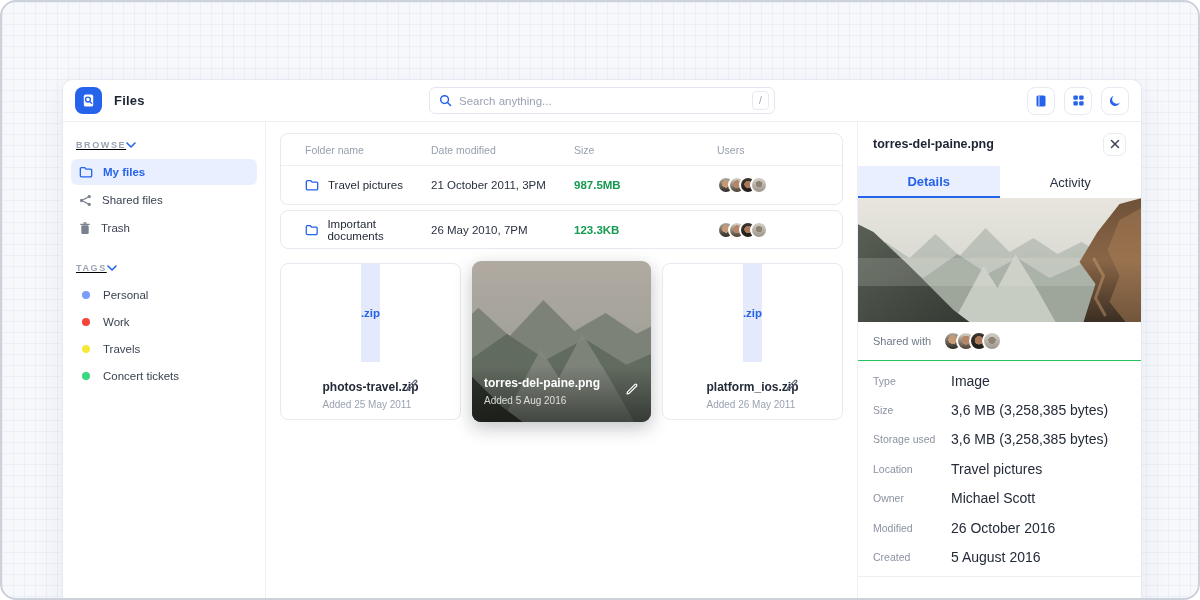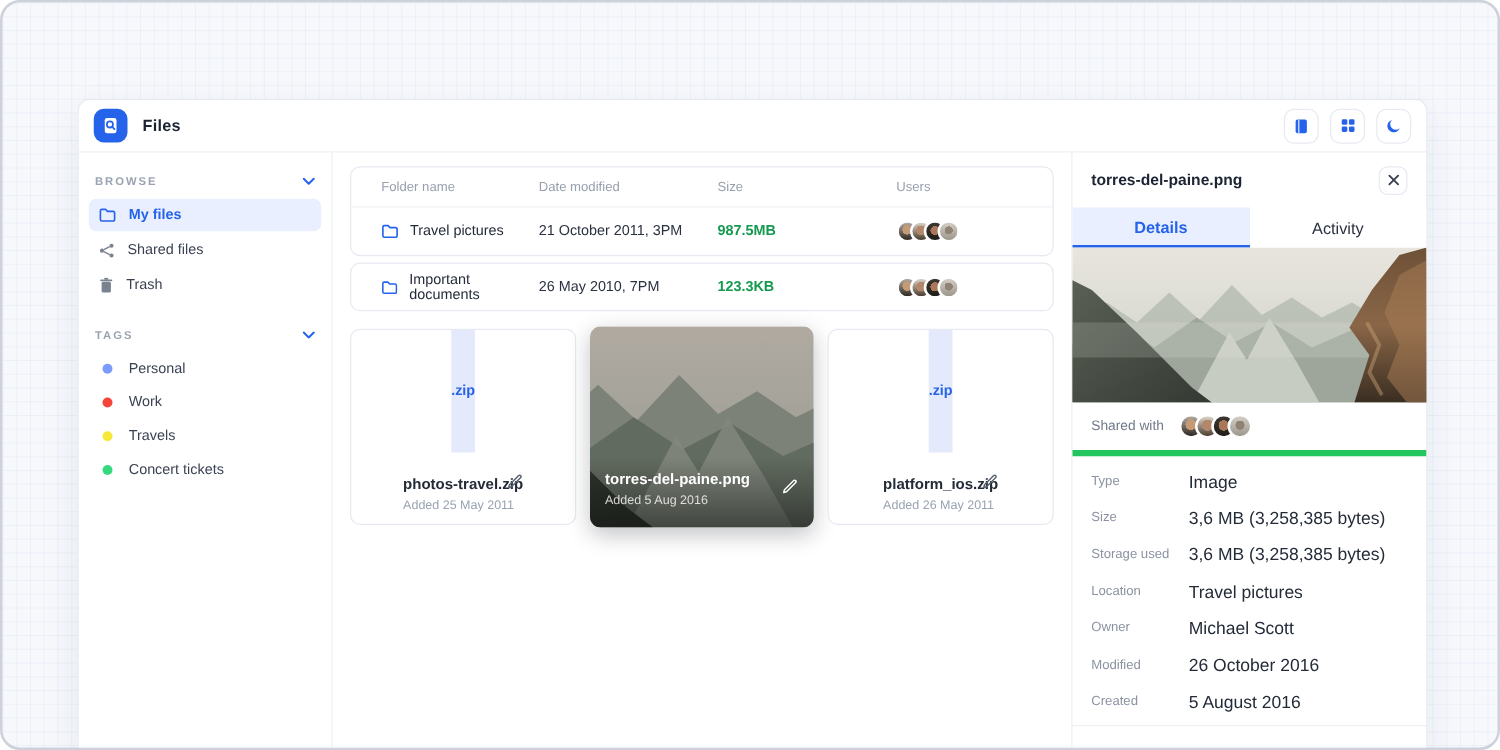--- a/index.html
+++ b/index.html
@@ -29,21 +29,21 @@
     display:flex; align-items:center; padding:0 5px 0 9px; gap:7px;
   }
   .search input { border:none; outline:none; flex:1; font-size:11.5px; color:#3a4252; font-family:inherit; background:transparent; }
   .search input::placeholder { color:#9aa3b2; }
   .slash-badge { width:17px; height:19px; border:1px solid #e6e9f0; border-radius:4px; color:#9aa3b2; font-size:10px; display:flex; align-items:center; justify-content:center; }
   .header-actions { margin-left:auto; display:flex; gap:9px; }
   .icon-btn { width:28px; height:28px; border:1px solid #e7eaf2; border-radius:8px; background:#fff; display:flex; align-items:center; justify-content:center; cursor:pointer; }
   
   .app-body { flex:1; display:flex; min-height:0; }
   .sidebar { width:203px; flex:0 0 203px; border-right:1px solid #edeff4; padding:10px 8px; }
-  .side-section-head { display:flex; align-items:center; justify-content:space-between; padding:8px 5px 9px 5px; }
+  .side-section-head { display:flex; align-items:center; justify-content:flex-start; padding:8px 5px 9px 5px;text-decoration:underline; }
   .side-section-label { font-size:9px; font-weight:700; letter-spacing:1.6px; color:#9aa3b2; }
   .side-item { height:26px; display:flex; align-items:center; gap:10px; padding:0 8px; font-size:11.5px; color:#3a4252; border-radius:6px; margin-bottom:2px; cursor:pointer; }
   .side-item.active { background:#e9effe; color:#2563eb; font-weight:700; }
   .tag-item { height:25px; }
   .tag-dot { width:8px; height:8px; border-radius:50%; margin:0 3px; }
   .tags-block { margin-top:14px; }
   
   .main { flex:1; min-width:0; padding:11px 14px; }
   .table-card { border:1px solid #e7e9f0; border-radius:8px; background:#fff; overflow:hidden; }
   .trow { display:grid; grid-template-columns:126px 143px 143px 1fr; align-items:center; padding-left:24px; }
@@ -80,21 +80,21 @@
   
   .panel { width:284px; flex:0 0 284px; border-left:1px solid #edeff4; display:flex; flex-direction:column; }
   .panel-header { height:44px; flex:0 0 44px; display:flex; align-items:center; justify-content:space-between; padding:0 15px; }
   .panel-title { font-size:12.5px; font-weight:700; color:#1c2433; }
   .close-btn { width:23px; height:23px; border:1px solid #e7eaf2; border-radius:7px; background:#fff; display:flex; align-items:center; justify-content:center; cursor:pointer; }
   .tabs { display:flex; height:32px; flex:0 0 32px; }
   .tab { flex:1; display:flex; align-items:center; justify-content:center; font-size:13px; color:#2a3140; cursor:pointer; background:#fff; border:none; font-family:inherit; }
   .tab.active { background:#e9effe; color:#2563eb; font-weight:700; border-bottom:2px solid #2563eb; }
   .panel-photo { height:124px; flex:0 0 124px; }
   .panel-photo svg { width:100%; height:100%; display:block; }
-  .shared-row { display:flex; align-items:center; gap:12px; padding:9px 15px; border-bottom:5px solid #22c55e; }
+  .shared-row { display:flex; align-items:center; gap:12px; padding:9px 15px; border-bottom:1px solid #22c55e; }
   .shared-label { font-size:11px; color:#707a88; }
   .shared-row .av { width:20px; height:20px; }
   .detail-list { padding:5px 15px 4px 15px; }
   .detail-row { display:flex; align-items:center; padding:6.7px 0; }
   .detail-label { width:78px; flex:0 0 78px; font-size:10.5px; color:#8b93a1; }
   .detail-value { font-size:14px; color:#242b38; font-weight:500; }
   .panel-footer { border-top:1px solid #edeff4; padding:13px 15px; }
   .add-desc { display:inline-flex; align-items:center; gap:8px; font-size:11px; font-weight:700; color:#2563eb; background:none; border:none; cursor:pointer; font-family:inherit;margin-top:36px; }
 </style>
 </head>
@@ -106,20 +106,28 @@
     <div class="app-header">
       <div class="logo">
         <svg width="15" height="15" viewBox="0 0 16 16">
           <rect x="3" y="1.5" width="10" height="13" rx="2" fill="#fff"></rect>
           <circle cx="7.4" cy="7" r="2.6" fill="none" stroke="#2563eb" stroke-width="1.5"></circle>
           <line x1="9.3" y1="9" x2="11.3" y2="11" stroke="#2563eb" stroke-width="1.5" stroke-linecap="round"></line>
         </svg>
       </div>
       <div class="app-title">Files</div>
 
+      <div class="search">
+        <svg width="13" height="13" viewBox="0 0 14 14">
+          <circle cx="6" cy="6" r="4.2" fill="none" stroke="#2563eb" stroke-width="1.6"></circle>
+          <line x1="9.2" y1="9.2" x2="12.4" y2="12.4" stroke="#2563eb" stroke-width="1.6" stroke-linecap="round"></line>
+        </svg>
+        <input type="text" placeholder="Search anything..." style="">
+        <span class="slash-badge">/</span>
+      </div>
 
       <div class="header-actions">
         <button class="icon-btn">
           <svg width="14" height="14" viewBox="0 0 14 14">
             <rect x="2.5" y="1.5" width="9" height="11" rx="1.6" fill="#2563eb"></rect>
             <line x1="5" y1="1.5" x2="5" y2="12.5" stroke="#bcd0fb" stroke-width="1.2"></line>
           </svg>
         </button>
         <button class="icon-btn">
           <svg width="13" height="13" viewBox="0 0 14 14">

